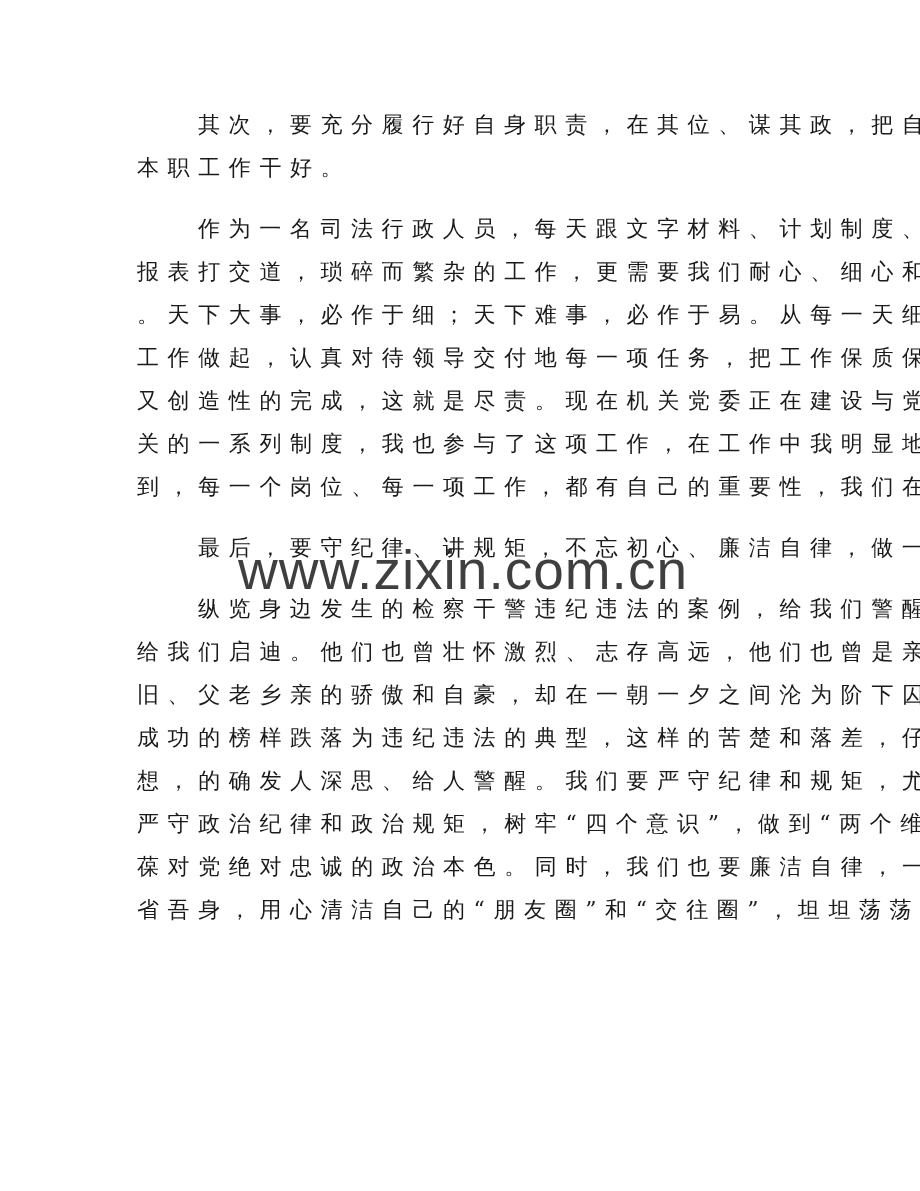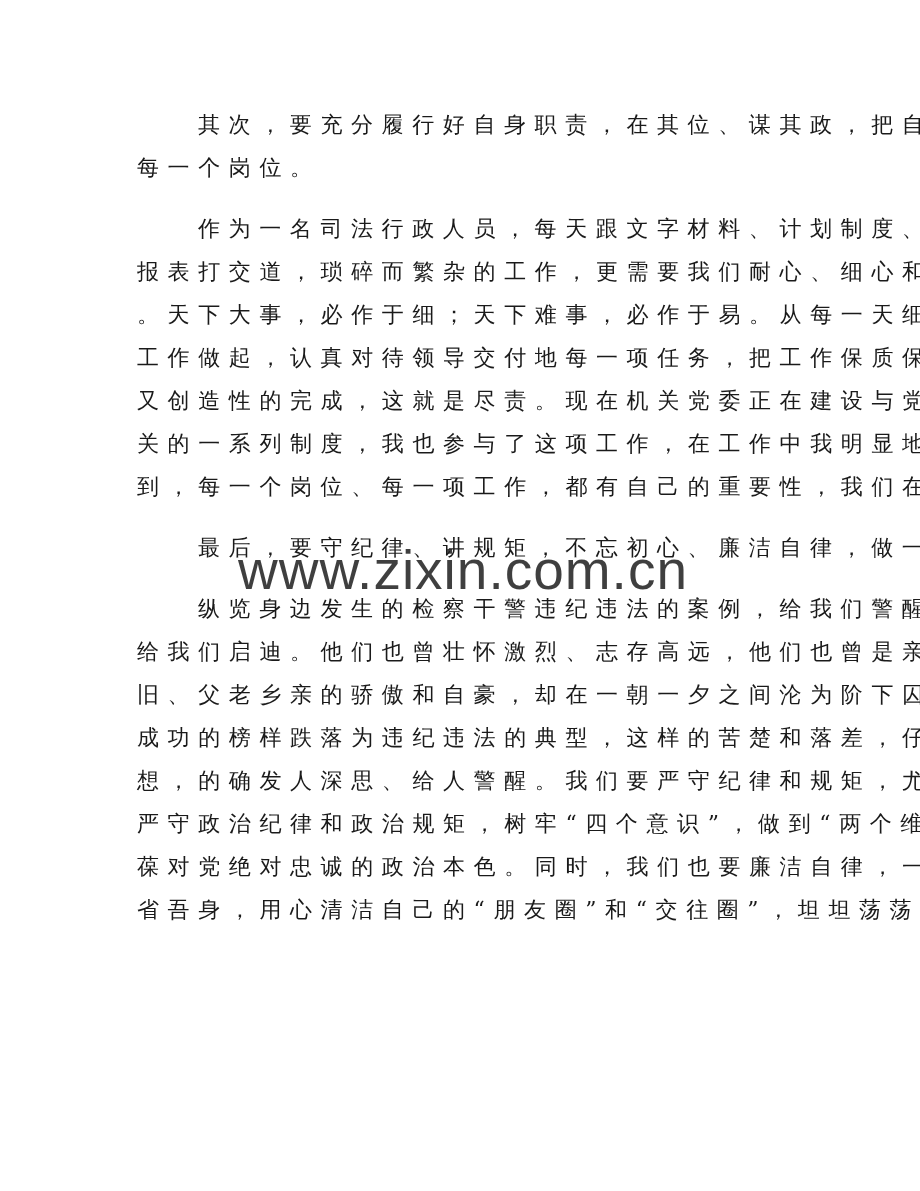--- a/index.html
+++ b/index.html
@@ -67,21 +67,21 @@
 <body>
 
 <div class="page">
 
   <div class="watermark">www.zixin.com.cn</div>
 
   <div class="content">
 
     <p class="para" style="text-indent:0">
       <span class="line first">其次，要充分履行好自身职责，在其位、谋其政，把自己的</span>
-      <span class="line">每一个岗位。</span>
+      <span class="line">本职工作干好。</span>
     </p>
 
     <p class="para" style="text-indent:0">
       <span class="line first">作为一名司法行政人员，每天跟文字材料、计划制度、表格</span>
       <span class="line">报表打交道，琐碎而繁杂的工作，更需要我们耐心、细心和恒心</span>
       <span class="line">。天下大事，必作于细；天下难事，必作于易。从每一天细小的</span>
       <span class="line">工作做起，认真对待领导交付地每一项任务，把工作保质保量而</span>
       <span class="line">又创造性的完成，这就是尽责。现在机关党委正在建设与党建有</span>
       <span class="line">关的一系列制度，我也参与了这项工作，在工作中我明显地感受</span>
       <span class="line">到，每一个岗位、每一项工作，都有自己的重要性，我们在工作</span>

